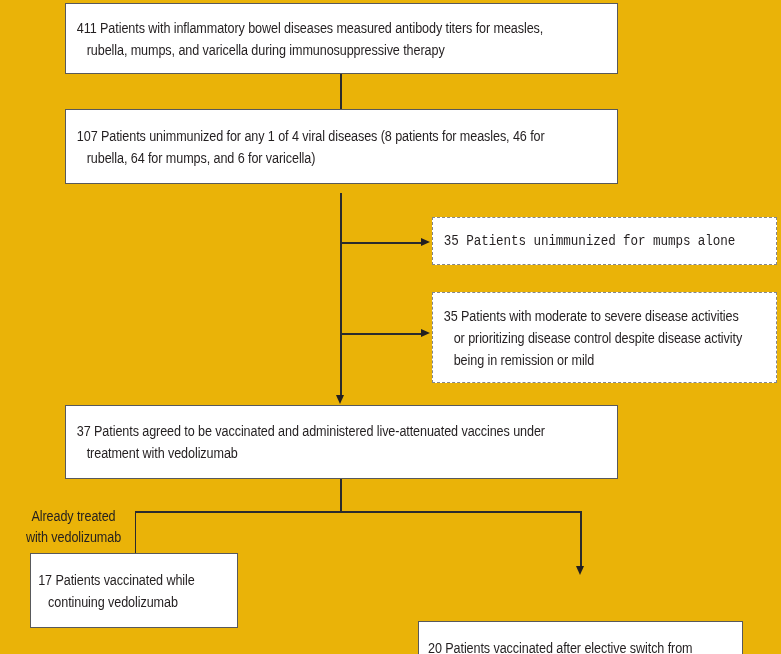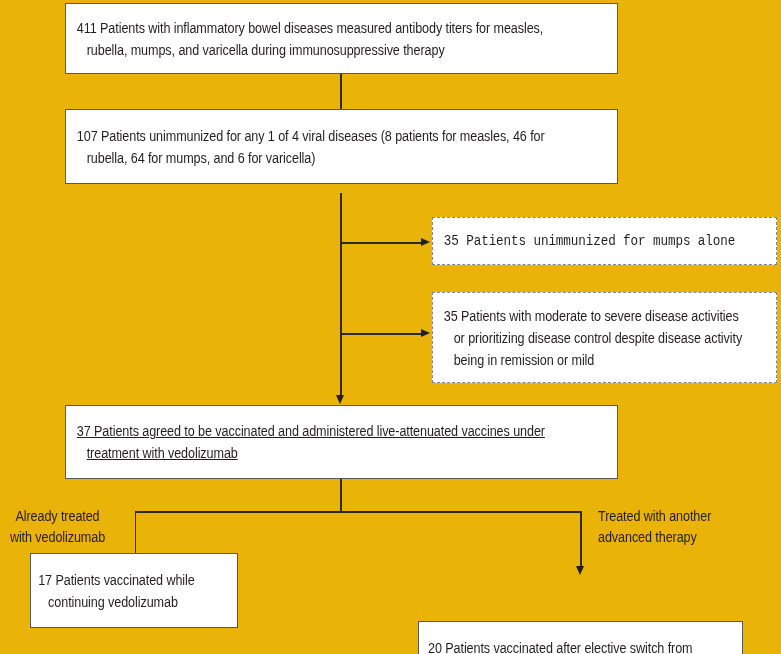--- a/index.html
+++ b/index.html
@@ -103,47 +103,41 @@
   </div>
 
   <div class="fbox dashed" style="left:432px; top:292px; width:345px; height:91px;">
     <div class="txt">
       <div class="tl">35 Patients with moderate to severe disease activities</div>
       <div class="tl cont">or prioritizing disease control despite disease activity</div>
       <div class="tl cont">being in remission or mild</div>
     </div>
   </div>
 
-  <div class="fbox" style="left:65px; top:405px; width:553px; height:74px;text-decoration:underline;">
+  <div class="fbox" style="left:65px; top:405px; width:553px; height:74px;">
     <div class="txt">
       <div class="tl">37 Patients agreed to be vaccinated and administered live-attenuated vaccines under</div>
       <div class="tl cont">treatment with vedolizumab</div>
     </div>
   </div>
 
   <div class="vline" style="left:340px; top:479px; height:33px;"></div>
   <div class="hline" style="left:135px; top:511px; width:446px;"></div>
   <div class="vline" style="left:134.5px; top:511px; height:56px;"></div>
   <div class="arrow-down" style="left:130.5px; top:566px;"></div>
   <div class="vline" style="left:580px; top:511px; height:56px;"></div>
   <div class="arrow-down" style="left:576px; top:566px;"></div>
 
-  <div class="blabel al-center" style="left:0px; top:506px; width:115px;justify-content:flex-end;">
+  <div class="blabel al-center" style="left:16px; top:506px; width:115px;justify-content:flex-end;">
     <div class="txt center-origin" style="padding:0;">
       <div class="tl">Already treated</div>
       <div class="tl">with vedolizumab</div>
     </div>
   </div>
 
-  <div class="blabel" style="left:598px; top:506px; width:170px;">
-    <div class="txt" style="padding:0;">
-      <div class="tl">Treated with another</div>
-      <div class="tl">advanced therapy</div>
-    </div>
-  </div>
 
   <div class="fbox" style="left:30px; top:553px; width:208px; height:75px;">
     <div class="txt" style="padding:0 8px;">
       <div class="tl">17 Patients vaccinated while</div>
       <div class="tl cont">continuing vedolizumab</div>
     </div>
   </div>
 
   <div class="fbox" style="left:418px; top:577px; width:325px; height:75px;margin-top:44px;">
     <div class="txt" style="padding:0 10px;">

